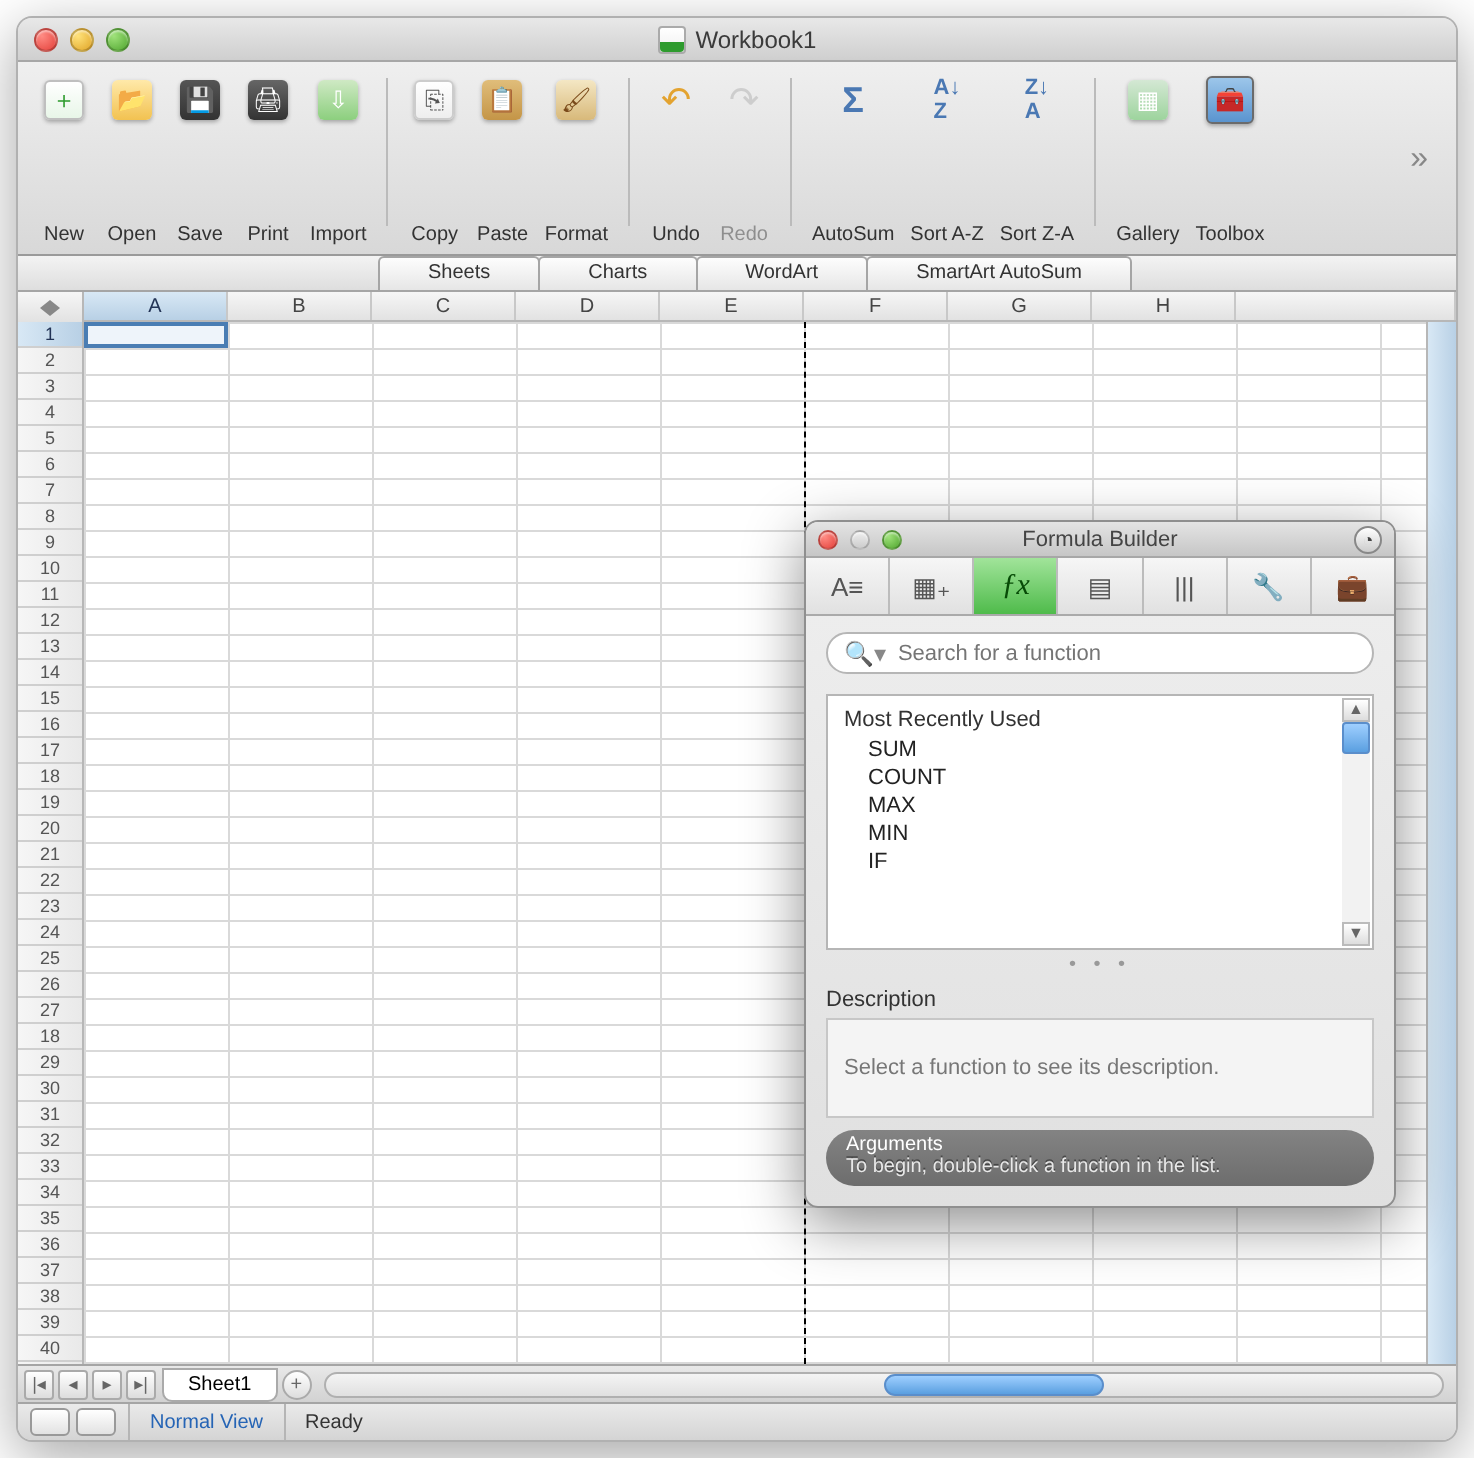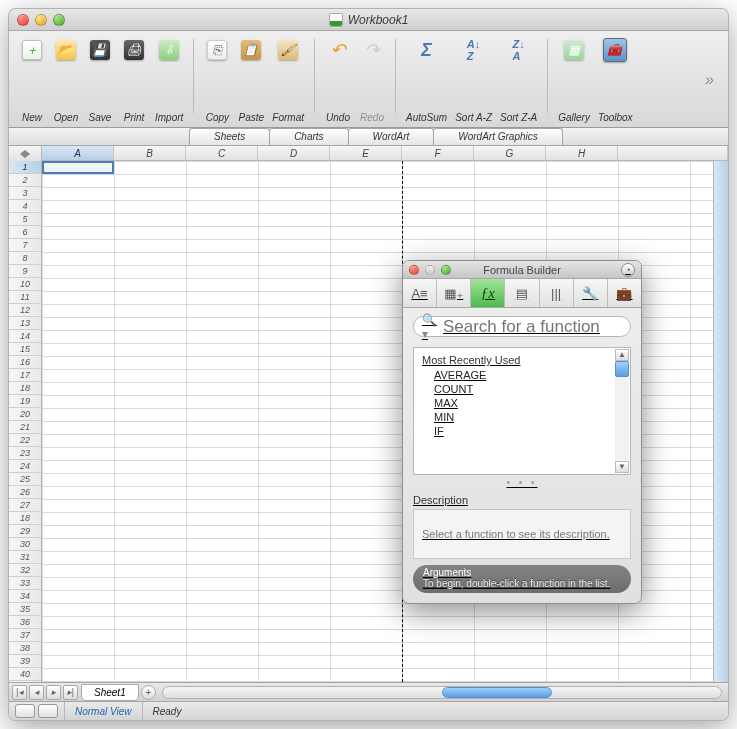--- a/index.html
+++ b/index.html
@@ -1,18 +1,18 @@
 <!DOCTYPE html>
 <html><head>
 <meta charset="utf-8">
 <style>
 * { margin: 0; padding: 0; box-sizing: border-box; font-family: "Lucida Grande", Arial, sans-serif; }
 body { background: #fff; width: 737px; height: 729px; position: relative; overflow: hidden; }
 
-.window-frame { position: absolute; top: 8px; left: 8px; width: 721px; height: 713px; border-radius: 8px; box-shadow: 0 8px 30px rgba(0,0,0,.35); background: #ececec; border: 1px solid rgba(0,0,0,.25); display: flex; flex-direction: column; overflow: hidden; font-style: italic; }
+.window-frame { position: absolute; top: 8px; left: 8px; width: 721px; height: 713px; border-radius: 8px; box-shadow: 0 8px 30px rgba(0,0,0,.35); background: #ececec; border: 1px solid rgba(0,0,0,.25); display: flex; flex-direction: column; overflow: hidden; }
 
 .titlebar { height: 22px; background: linear-gradient(#e8e8e8,#cfcfcf); border-bottom: 1px solid #a7a7a7; display: flex; align-items: center; padding: 0 8px; position: relative; }
 .traffic-lights { display: flex; gap: 6px; }
 .tl { width: 12px; height: 12px; border-radius: 50%; border: 1px solid rgba(0,0,0,.2); box-shadow: inset 0 1px 1px rgba(255,255,255,.5); }
 .tl.red { background: radial-gradient(circle at 30% 30%,#ff8b83,#e3403a); }
 .tl.yellow { background: radial-gradient(circle at 30% 30%,#ffe27a,#e0a427); }
 .tl.green { background: radial-gradient(circle at 30% 30%,#9fe27a,#4fa52e); }
 .win-title { position: absolute; left: 0; right: 0; text-align: center; font-size: 12px; color: #3a3a3a; display: flex; align-items: center; justify-content: center; gap: 5px; }
 .xls-icon { width: 14px; height: 14px; display: inline-block; background: linear-gradient(#fff,#f0f0f0); border: 1px solid #aaa; border-radius: 2px; position: relative; }
 .xls-icon::after { content: ""; position: absolute; bottom: 0; left: 0; right: 0; height: 5px; background: #2e9b2e; border-radius: 0 0 2px 2px; }
@@ -56,31 +56,31 @@
 .hscroll { flex: 1; margin: 0 6px; height: 13px; background: linear-gradient(#f4f4f4,#e0e0e0); border: 1px solid #b0b0b0; border-radius: 7px; position: relative; }
 .hscroll .thumb { position: absolute; left: 50%; width: 110px; height: 11px; top: 0; border-radius: 6px; background: linear-gradient(#9fcfff,#5a9fe0); border: 1px solid #5a8ecb; }
 
 .statusbar { height: 19px; background: linear-gradient(#eaeaea,#d4d4d4); border-top: 1px solid #a5a5a5; display: flex; align-items: center; font-size: 10px; color: #333; }
 .view-btns { display: flex; padding: 0 6px; gap: 3px; }
 .vb { width: 20px; height: 14px; border: 1px solid #999; border-radius: 3px; background: linear-gradient(#fff,#e2e2e2); cursor: pointer; }
 .status-cell { padding: 0 10px; border-left: 1px solid #b5b5b5; height: 100%; display: flex; align-items: center; }
 .status-cell.view { color: #2564b5; }
 
 
-.palette { position: absolute; left: 402px; top: 260px; width: 240px; border-radius: 7px; background: linear-gradient(#efefef,#e0e0e0); border: 1px solid #8f8f8f; box-shadow: 0 8px 30px rgba(0,0,0,.45); overflow: hidden; text-decoration: underline; }
+.palette { position: absolute; left: 402px; top: 260px; width: 296px; border-radius: 7px; background: linear-gradient(#efefef,#e0e0e0); border: 1px solid #8f8f8f; box-shadow: 0 8px 30px rgba(0,0,0,.45); overflow: hidden; }
 .pal-title { height: 18px; background: linear-gradient(#e4e4e4,#c6c6c6); border-bottom: 1px solid #a7a7a7; display: flex; align-items: center; padding: 0 6px; font-size: 11px; color: #444; position: relative; }
 .pal-title .ttxt { position: absolute; left: 0; right: 0; text-align: center; }
 .pal-gear { margin-left: auto; width: 14px; height: 14px; border-radius: 50%; border: 1px solid #888; background: linear-gradient(#fff,#ccc); display: flex; align-items: center; justify-content: center; font-size: 9px; cursor: pointer; }
 .pal-tabs { display: flex; border-bottom: 1px solid #aaa; background: linear-gradient(#f6f6f6,#e1e1e1); }
 .ptab { flex: 1; height: 28px; display: flex; align-items: center; justify-content: center; border-right: 1px solid #bcbcbc; cursor: pointer; font-size: 13px; color: #555; }
 .ptab:last-child { border-right: none; }
 .ptab.active { background: linear-gradient(#a1e49a,#4fbb4b); color: #074b07; font-style: italic; font-family: "Times New Roman", serif; font-size: 15px; }
 .pal-body { padding: 8px 10px 10px; }
 .searchbox { display: flex; align-items: center; gap: 6px; background: #fff; border: 1px solid #b6b6b6; border-radius: 11px; height: 21px; padding: 0 8px; }
-.searchbox input { border: none; outline: none; flex: 1; font-size: 17px; color: #777; background: transparent; }
+.searchbox input { border: none; outline: none; flex: 1; font-size: 11px; color: #777; background: transparent; }
 .mag { color: #888; font-size: 12px; }
 .fnlist { margin-top: 10px; background: #fff; border: 1px solid #b6b6b6; height: 128px; overflow: hidden; position: relative; padding: 4px 0; }
 .fnlist .cat { font-size: 11px; padding: 2px 8px; color: #333; }
 .fnlist .fn { font-size: 11px; padding: 1px 8px 1px 20px; color: #222; cursor: pointer; }
 .fnscroll { position: absolute; right: 1px; top: 1px; bottom: 1px; width: 14px; display: flex; flex-direction: column; }
 .fnscroll .arrow { height: 12px; background: linear-gradient(#fff,#ddd); border: 1px solid #bbb; font-size: 8px; text-align: center; line-height: 10px; color: #666; cursor: pointer; }
 .fnscroll .track { flex: 1; background: #f2f2f2; position: relative; }
 .fnscroll .thumb { position: absolute; top: 0; left: 0; right: 0; height: 16px; background: linear-gradient(#9fcfff,#5a9fe0); border: 1px solid #5a8ecb; border-radius: 2px; }
 .dots { text-align: center; color: #999; font-size: 10px; letter-spacing: 3px; margin: 2px 0 6px; }
 .desc-title { font-size: 11px; color: #333; margin-bottom: 3px; }
@@ -202,21 +202,21 @@
           <span class="tb-label">Toolbox</span>
         </div>
     </div>
     <div class="tb-more">»</div>
   </div>
 
   <div class="ribbon-tabs">
     <div class="rtab">Sheets</div>
     <div class="rtab">Charts</div>
     <div class="rtab">WordArt</div>
-    <div class="rtab">WordArt Graphics</div>
+    <div class="rtab">SmartArt AutoSum</div>
   </div>
 
   <div class="sheet-area">
     <div class="col-headers">
       <div class="corner-box">
           <svg viewBox="0 0 10 8">
             <polygon points="0,4 5,0 10,4 5,8" fill="#888"></polygon>
           </svg>
         </div>
       <div class="col-h sel">A</div>
@@ -328,21 +328,21 @@
     <div class="ptab">🔧</div>
     <div class="ptab">💼</div>
   </div>
   <div class="pal-body">
     <div class="searchbox">
       <span class="mag">🔍▾</span>
       <input type="text" placeholder="Search for a function" style="">
     </div>
     <div class="fnlist">
       <div class="cat">Most Recently Used</div>
-      <div class="fn">AVERAGE</div>
+      <div class="fn">SUM</div>
       <div class="fn">COUNT</div>
       <div class="fn">MAX</div>
       <div class="fn">MIN</div>
       <div class="fn">IF</div>
       <div class="fnscroll">
         <div class="arrow">▲</div>
         <div class="track">
             <div class="thumb"></div>
           </div>
         <div class="arrow">▼</div>

